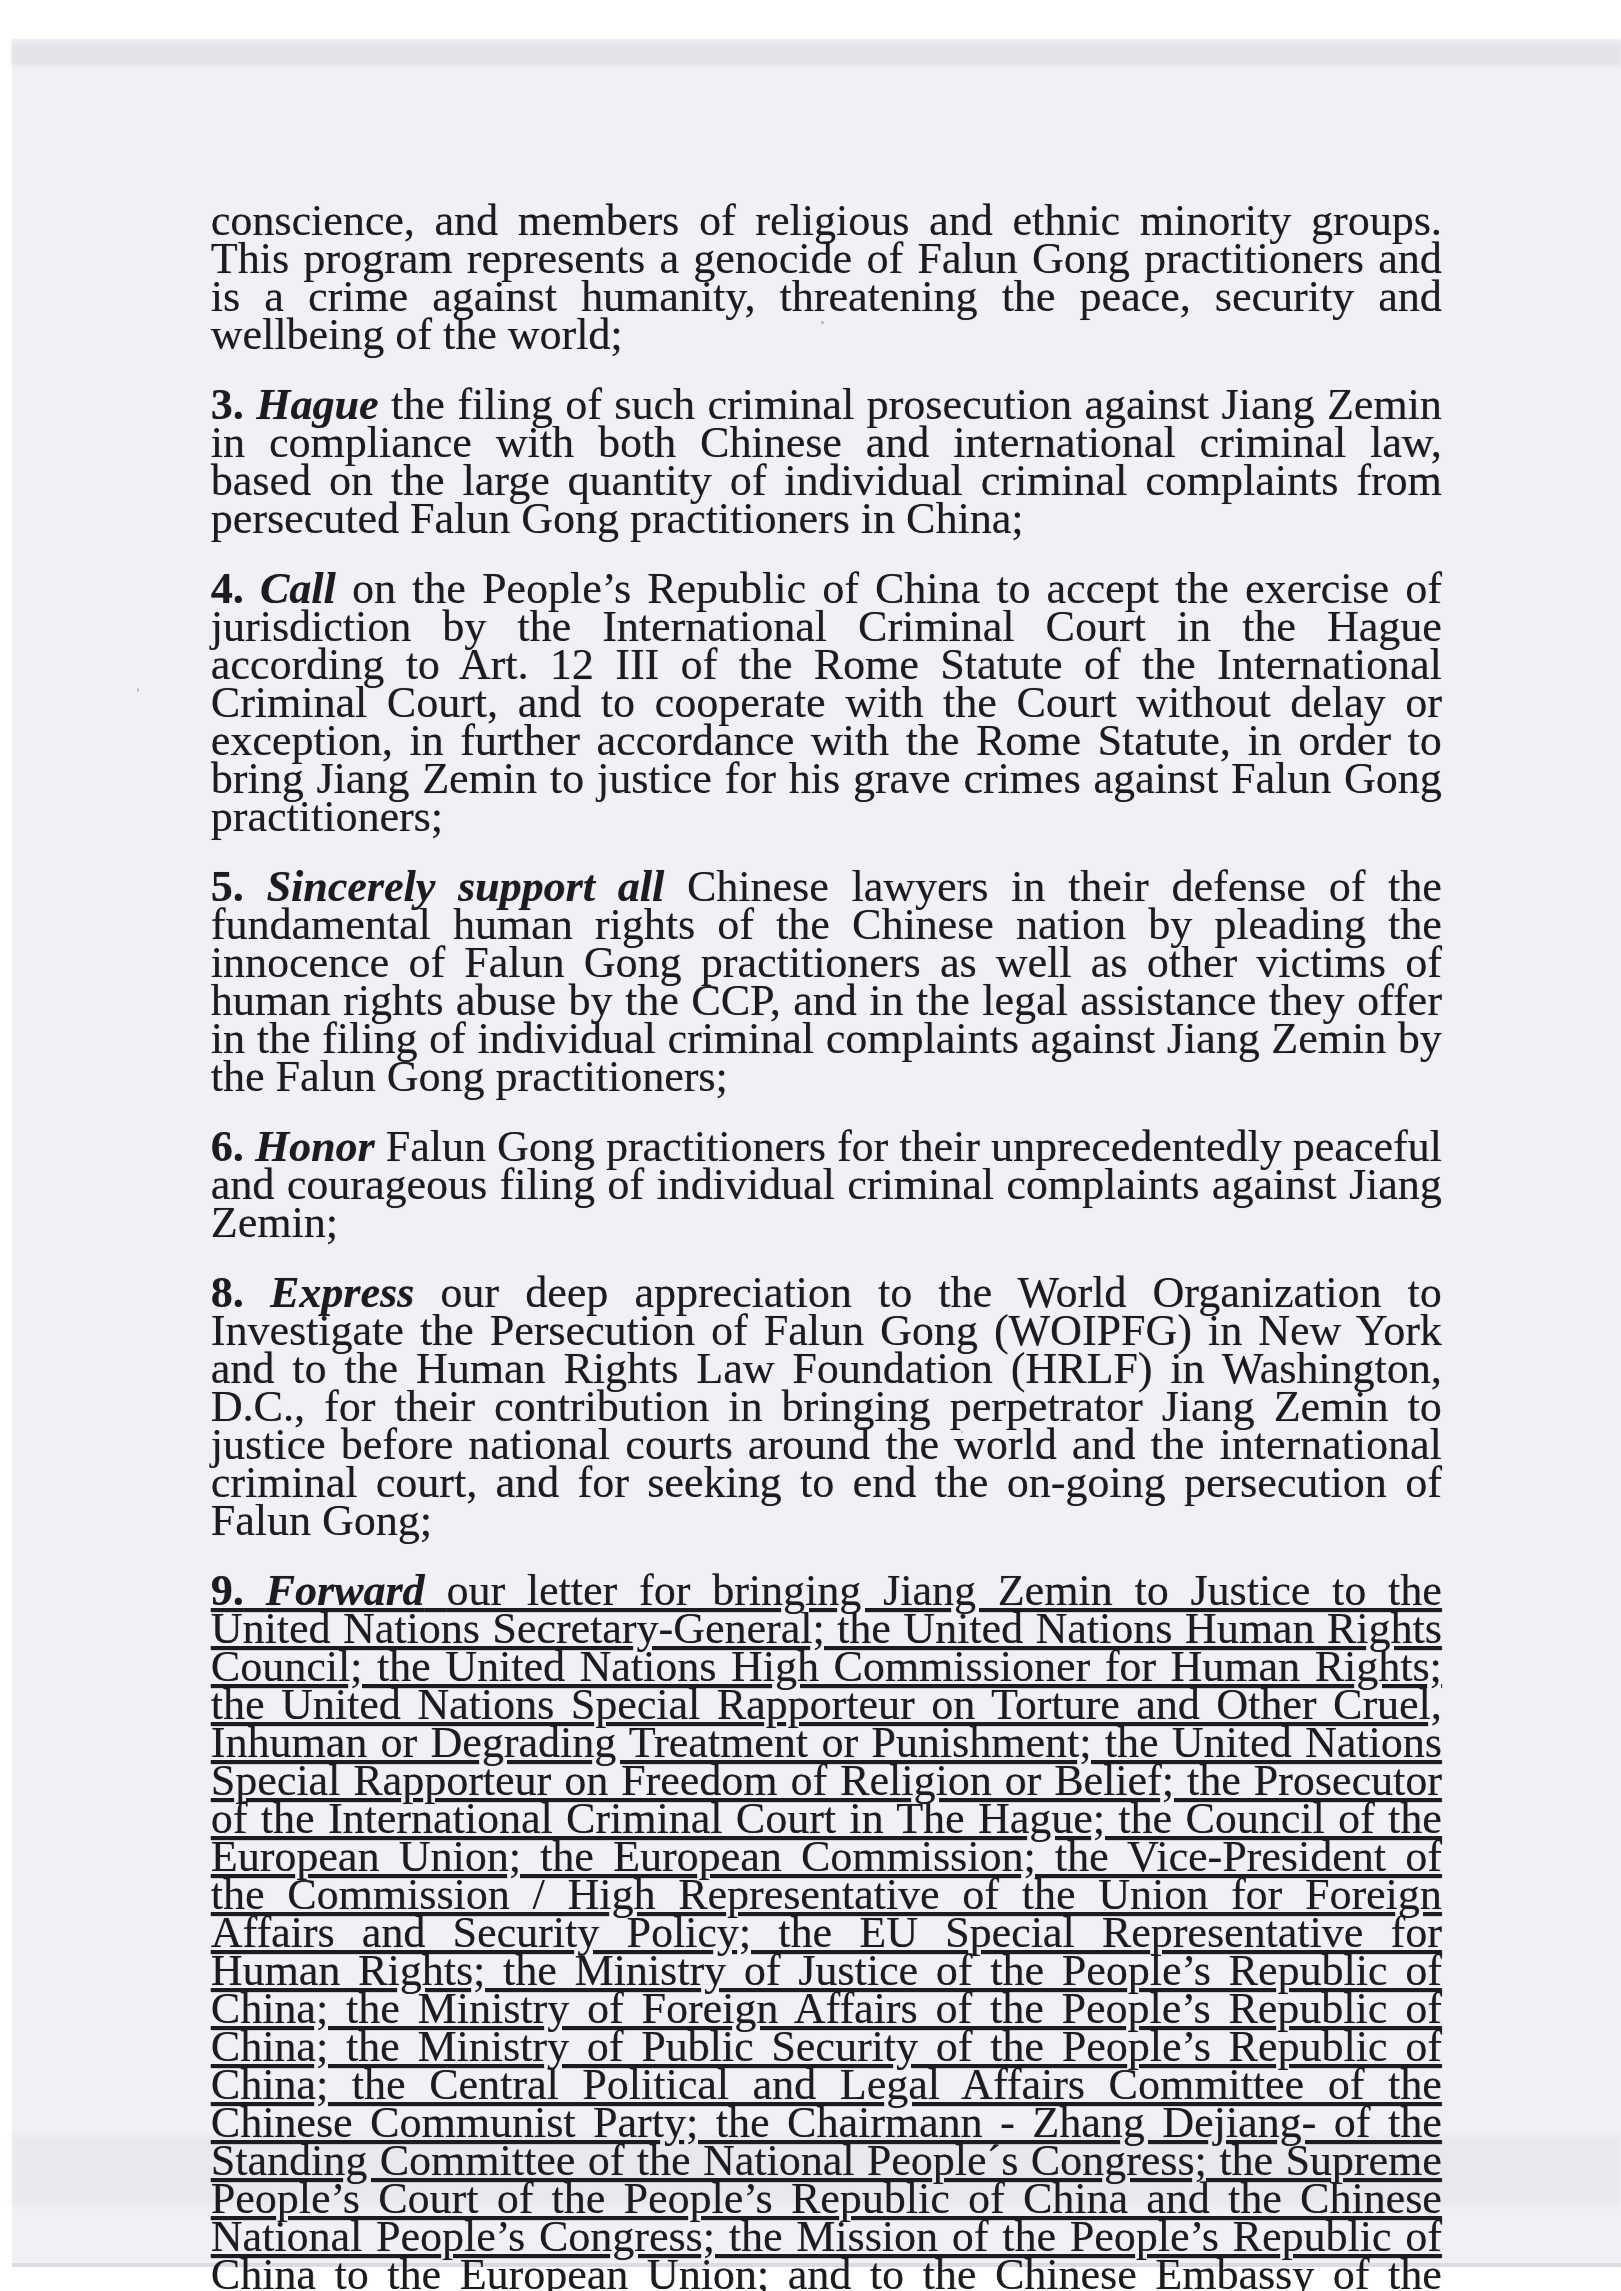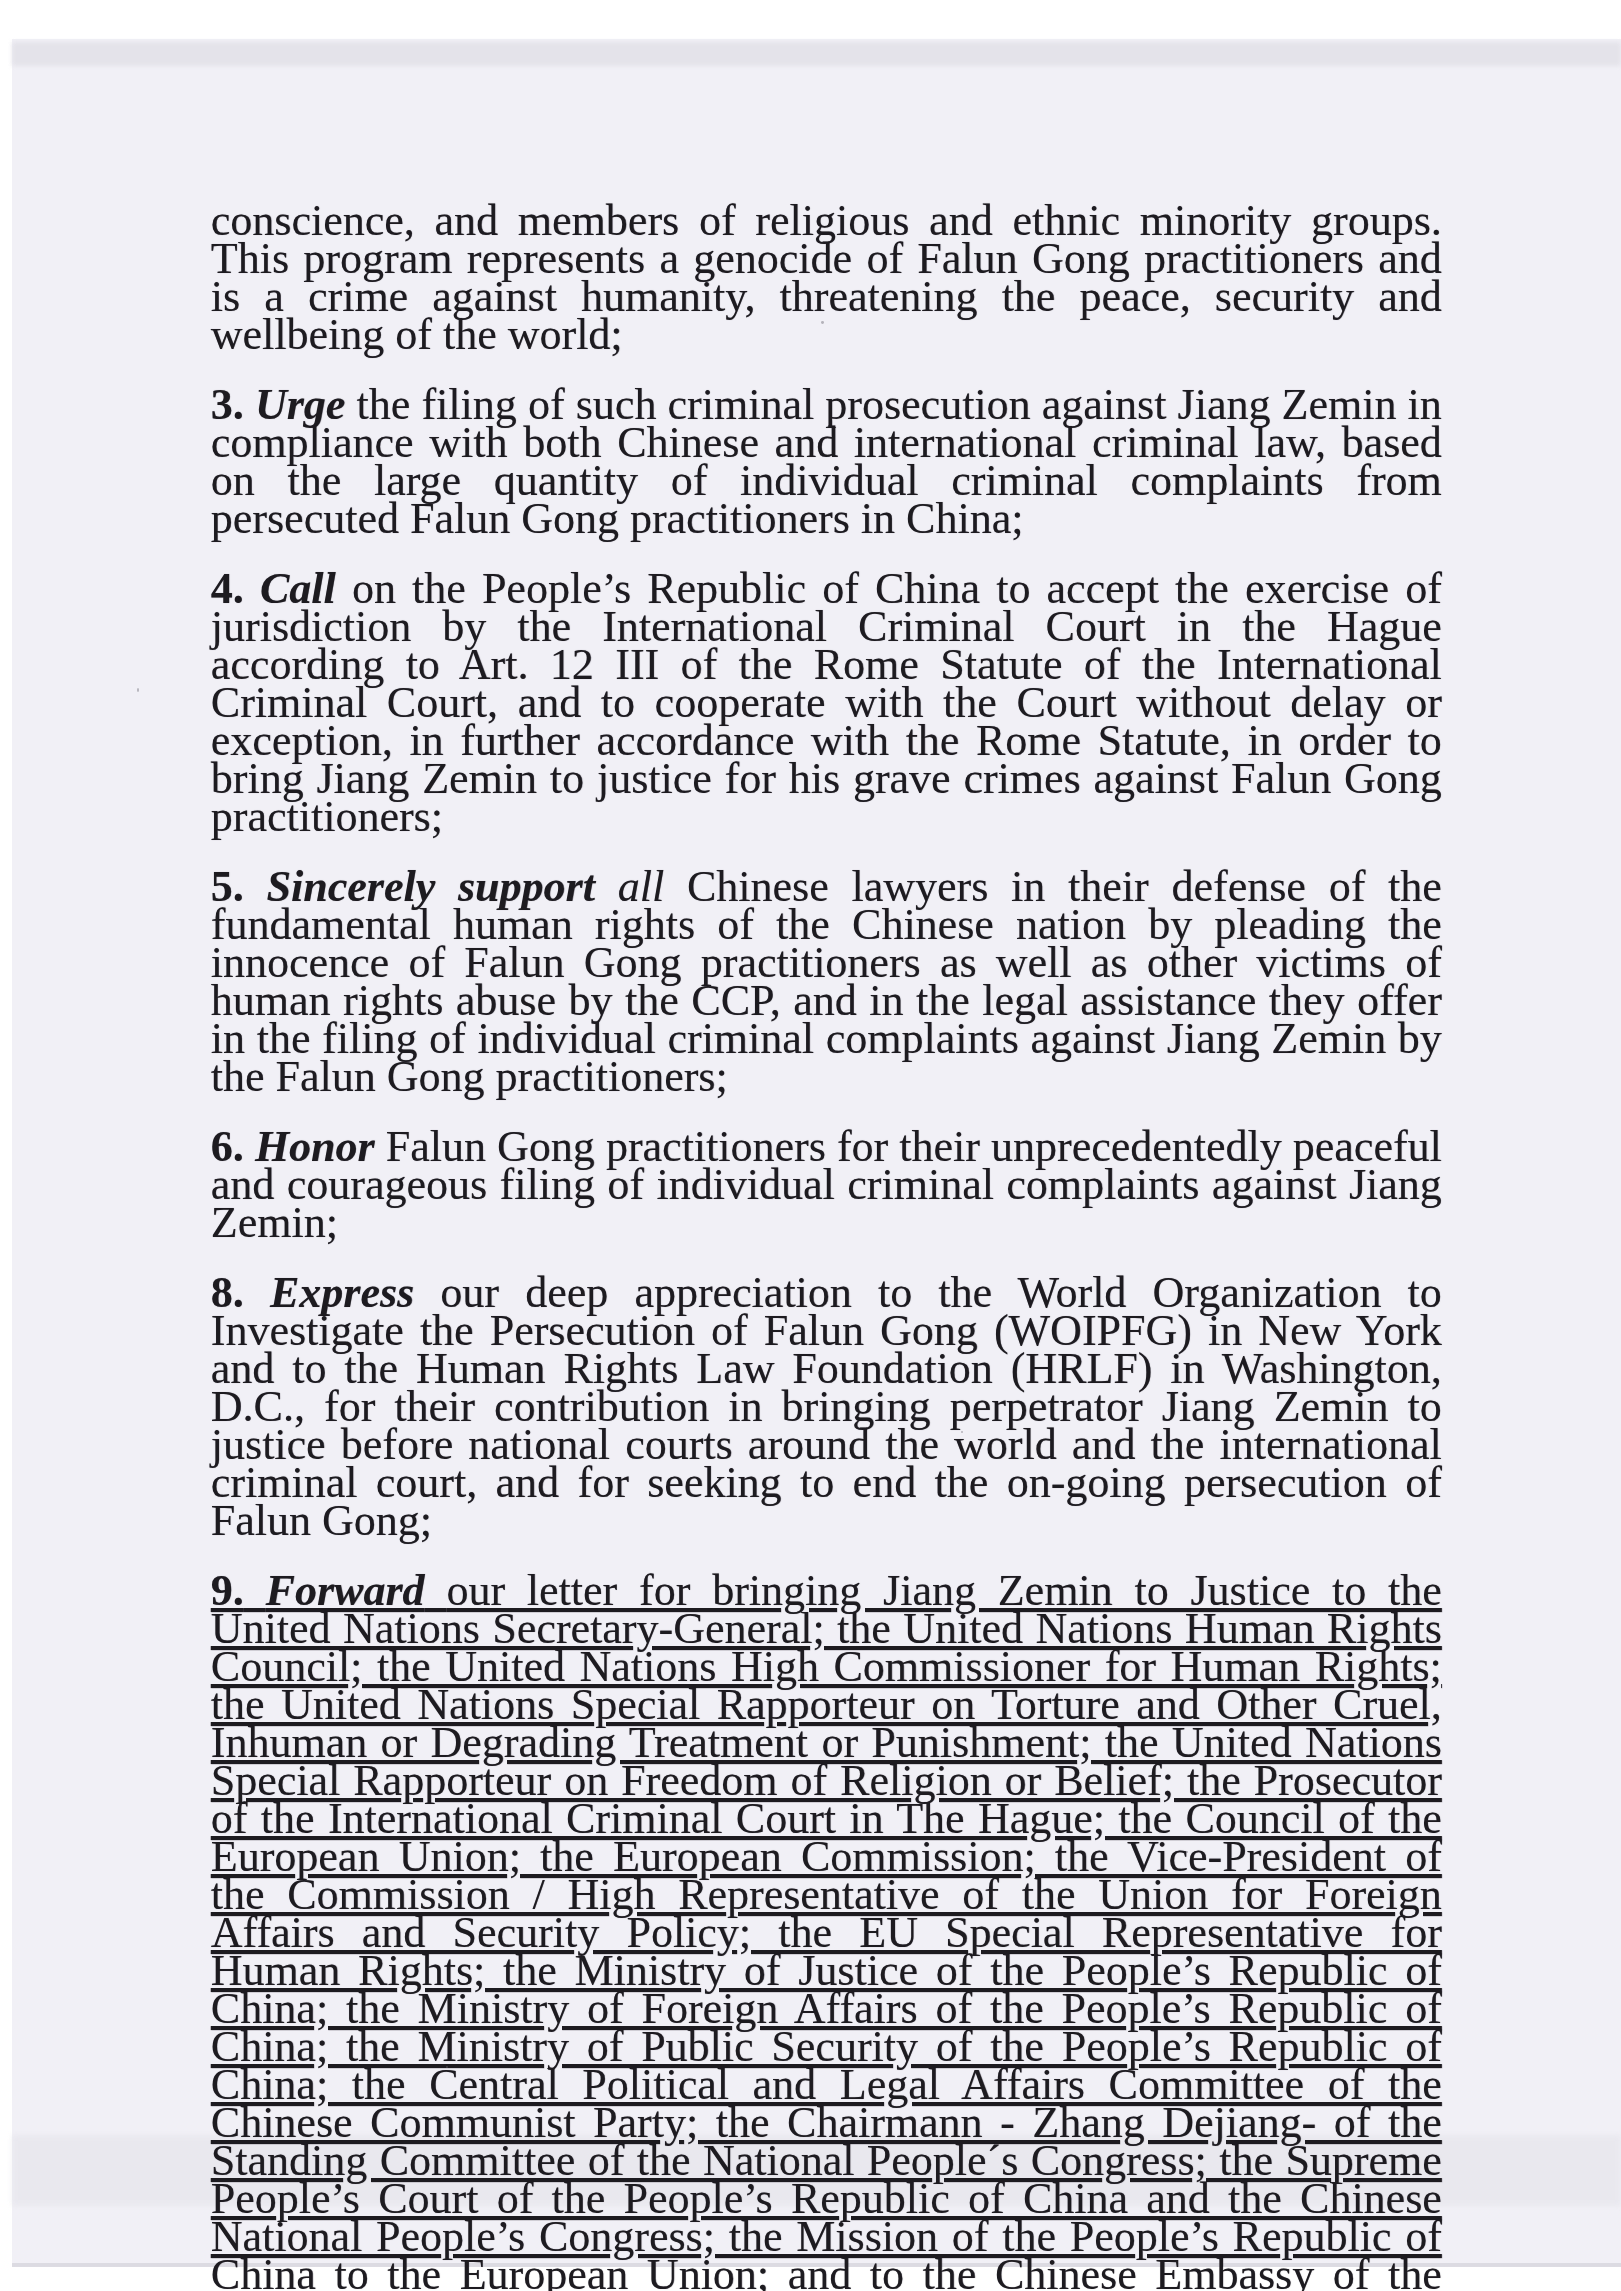--- a/index.html
+++ b/index.html
@@ -45,36 +45,36 @@
     color: var(--ink-color, #1d1b20);
     font-size: 44px;
     line-height: 38px;
     text-align: justify;
     text-shadow: 0.3px 0.3px 0.7px rgba(35, 30, 42, 0.55);
   }
   .para { margin: 0 0 32px 0; }
   .para:last-child { margin-bottom: 0; text-decoration: underline; }
   .num  { font-weight: bold; font-style: normal; }
   .lead { font-weight: bold; font-style: italic; }
-  .lead2 { font-weight: normal; font-style: italic; }
+  .lead2 { font-weight: bold; font-style: italic; }
   .speck {
     position: absolute; width: 2.9px; height: 2.9px; border-radius: 50%;
     background: #6b6870; opacity: 0.45;
   }
 </style>
 </head>
 <body>
 
 <div class="paper">
   <div class="scan-top-band"></div>
   <div class="scan-bottom-band"></div>
   <div class="scan-bottom-edge"></div>
   <div class="text-block" id="text-block">
       <p class="para"><span class="body-text">conscience, and members of religious and ethnic minority groups. This program represents a genocide of Falun Gong practitioners and is a crime against humanity, threatening the peace, security and wellbeing of the world;</span></p>
-      <p class="para"><span class="num">3.</span> <span class="lead">Urge</span> <span class="body-text">the filing of such criminal prosecution against Jiang Zemin in compliance with both Chinese and international criminal law, based on the large quantity of individual criminal complaints from persecuted Falun Gong practitioners in China;</span></p>
+      <p class="para"><span class="num">3.</span> <span class="lead">Hague</span> <span class="body-text">the filing of such criminal prosecution against Jiang Zemin in compliance with both Chinese and international criminal law, based on the large quantity of individual criminal complaints from persecuted Falun Gong practitioners in China;</span></p>
       <p class="para"><span class="num">4.</span> <span class="lead">Call</span> <span class="body-text">on the People’s Republic of China to accept the exercise of jurisdiction by the International Criminal Court in the Hague according to Art. 12 III of the Rome Statute of the International Criminal Court, and to cooperate with the Court without delay or exception, in further accordance with the Rome Statute, in order to bring Jiang Zemin to justice for his grave crimes against Falun Gong practitioners;</span></p>
       <p class="para"><span class="num">5.</span> <span class="lead">Sincerely support</span> <span class="lead2">all</span> <span class="body-text">Chinese lawyers in their defense of the fundamental human rights of the Chinese nation by pleading the innocence of Falun Gong practitioners as well as other victims of human rights abuse by the CCP, and in the legal assistance they offer in the filing of individual criminal complaints against Jiang Zemin by the Falun Gong practitioners;</span></p>
       <p class="para"><span class="num">6.</span> <span class="lead">Honor</span> <span class="body-text">Falun Gong practitioners for their unprecedentedly peaceful and courageous filing of individual criminal complaints against Jiang Zemin;</span></p>
       <p class="para"><span class="num">8.</span> <span class="lead">Express</span> <span class="body-text">our deep appreciation to the World Organization to Investigate the Persecution of Falun Gong (WOIPFG) in New York and to the Human Rights Law Foundation (HRLF) in Washington, D.C., for their contribution in bringing perpetrator Jiang Zemin to justice before national courts around the world and the international criminal court, and for seeking to end the on-going persecution of Falun Gong;</span></p>
       <p class="para"><span class="num">9.</span> <span class="lead">Forward</span> <span class="body-text">our letter for bringing Jiang Zemin to Justice to the United Nations Secretary-General; the United Nations Human Rights Council; the United Nations High Commissioner for Human Rights; the United Nations Special Rapporteur on Torture and Other Cruel, Inhuman or Degrading Treatment or Punishment; the United Nations Special Rapporteur on Freedom of Religion or Belief; the Prosecutor of the International Criminal Court in The Hague; the Council of the European Union; the European Commission; the Vice-President of the Commission / High Representative of the Union for Foreign Affairs and Security Policy; the EU Special Representative for Human Rights; the Ministry of Justice of the People’s Republic of China; the Ministry of Foreign Affairs of the People’s Republic of China; the Ministry of Public Security of the People’s Republic of China; the Central Political and Legal Affairs Committee of the Chinese Communist Party; the Chairmann - Zhang Dejiang- of the Standing Committee of the National People´s Congress; the Supreme People’s Court of the People’s Republic of China and the Chinese National People’s Congress; the Mission of the People’s Republic of China to the European Union; and to the Chinese Embassy of the Federal Republic of Germany;</span></p>
     </div>
 </div>
 
 <div class="speck" style="left:821px; top:321px;"></div>
 <div class="speck" style="left:358px; top:612px; width:2px; height:2px;"></div>

